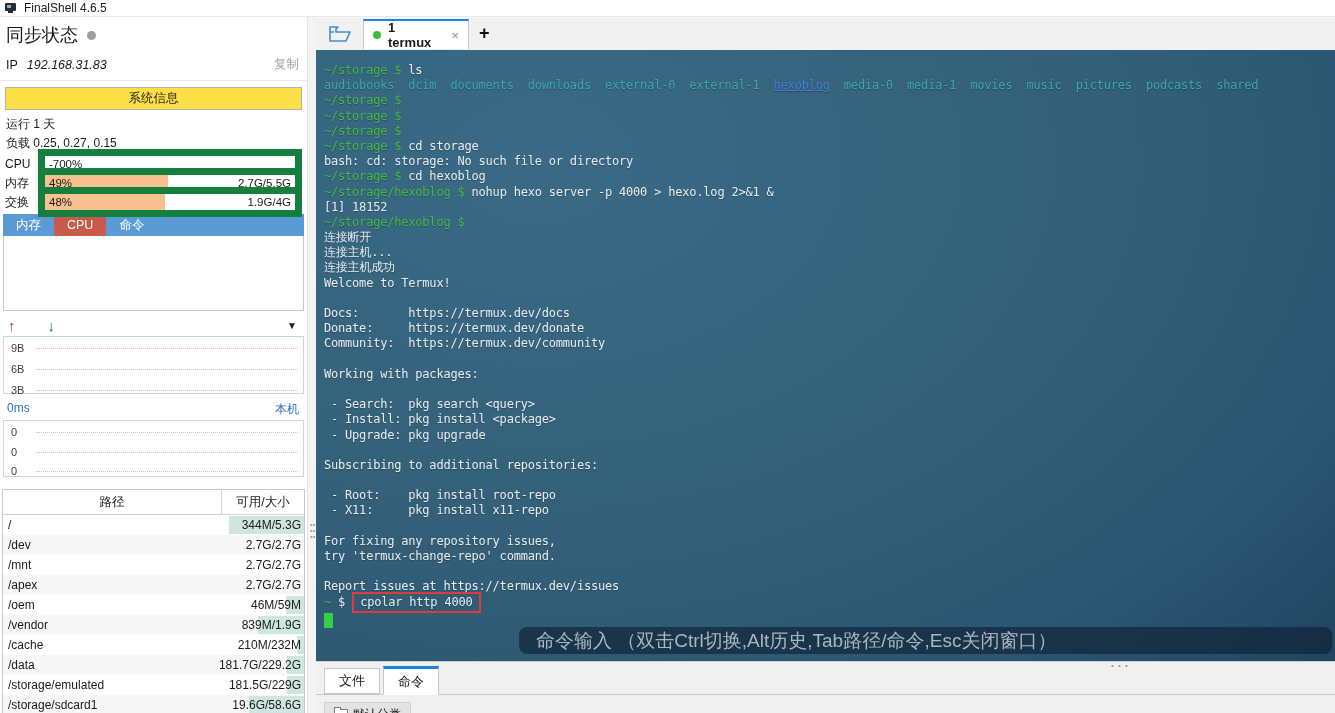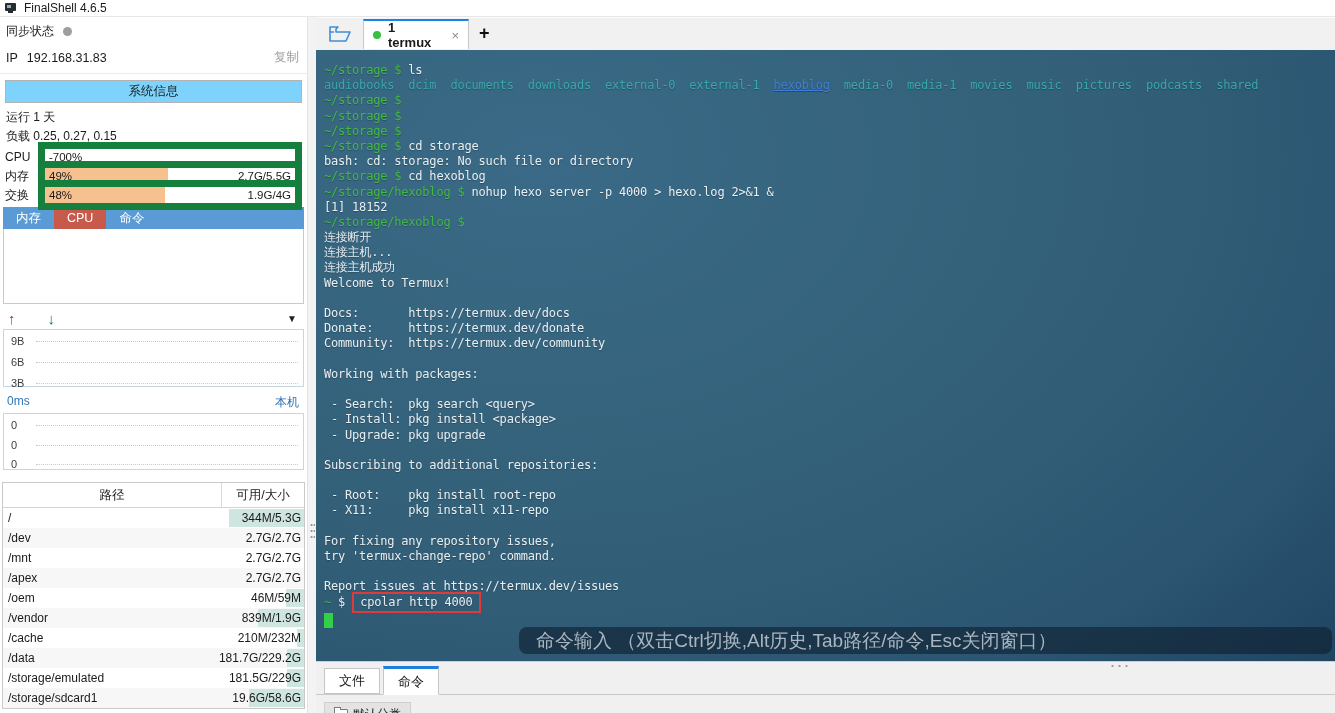--- a/index.html
+++ b/index.html
@@ -14,27 +14,27 @@
   .appicon .base{position:absolute;left:3px;top:8px;width:5px;height:2px;background:#2b2b2b;}
   
   .main{display:flex;height:696px;}
   .sidebar{width:307px;position:relative;background:#fff;font-size:12px;border-right:1px solid #e3e3e3;flex:none;overflow:hidden;}
   .vsplit{width:8px;background:#f3f3f3;position:relative;flex:none;}
   .vsplit .grip{position:absolute;left:2px;top:505px;width:5px;height:16px;
       background-image:radial-gradient(circle,#9a9a9a 1px,transparent 1.2px);
       background-size:3px 6px;}
   .right{flex:1;display:flex;flex-direction:column;min-width:0;}
   
-  .syncrow{margin:6px 0 0 6px;display:flex;align-items:center;gap:9px;font-size:12px;}
+  .syncrow{margin:6px 0 0 6px;display:flex;align-items:center;gap:9px;font-size:18px;}
   .gdot{width:9px;height:9px;border-radius:50%;background:#9e9e9e;}
   .iprow{margin:9px 8px 0 6px;display:flex;gap:9px;font-size:12.5px;align-items:center;}
-  .iprow .v{flex:1;}
+  .iprow .v{flex:1;font-style:italic;}
   .copy{color:#9b9b9b;cursor:pointer;text-align:center;}
   .hr{border-top:1px solid #ececec;margin-top:7px;}
-  .sysbtn{margin:6px 5px 0 5px;height:21px;background:#7dd3fc;border:1px solid #b3b3b3;
+  .sysbtn{margin:6px 5px 0 5px;height:21px;background:#fde047;border:1px solid #b3b3b3;
           display:flex;align-items:center;justify-content:center;font-size:12.5px;cursor:pointer;}
   .line1{margin:6px 0 0 6px;} .line2{margin:2px 0 0 6px;}
   .meters{margin-top:4px;}
   .mrow{display:flex;align-items:center;margin:3px 5px;height:16px;}
   .mrow .ml{width:33px;font-size:12px;}
   .mbar{flex:1;height:16px;border:7px solid #15803d;position:relative;background:#fff;}
   .mfill{position:absolute;left:0;top:0;bottom:0;background:#f6c18f;}
   .mtxt{position:absolute;left:4px;top:0;font-size:11.5px;line-height:16px;z-index:1;}
   .mval{position:absolute;right:4px;top:0;font-size:11.5px;line-height:16px;z-index:1;}
   .chead{margin:4px 3px 0 3px;height:22px;background:#5b9bd5;display:flex;color:#fff;font-size:12.5px;}

